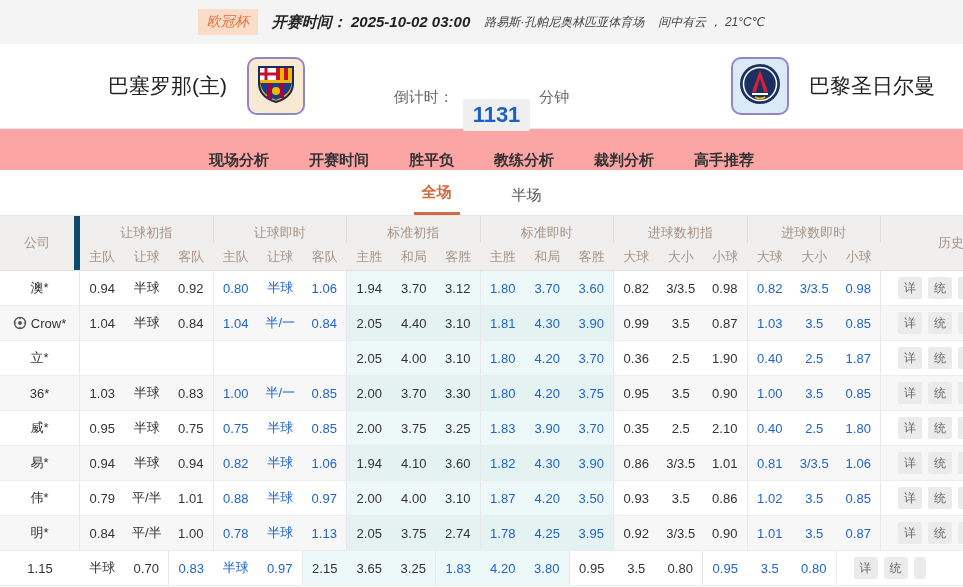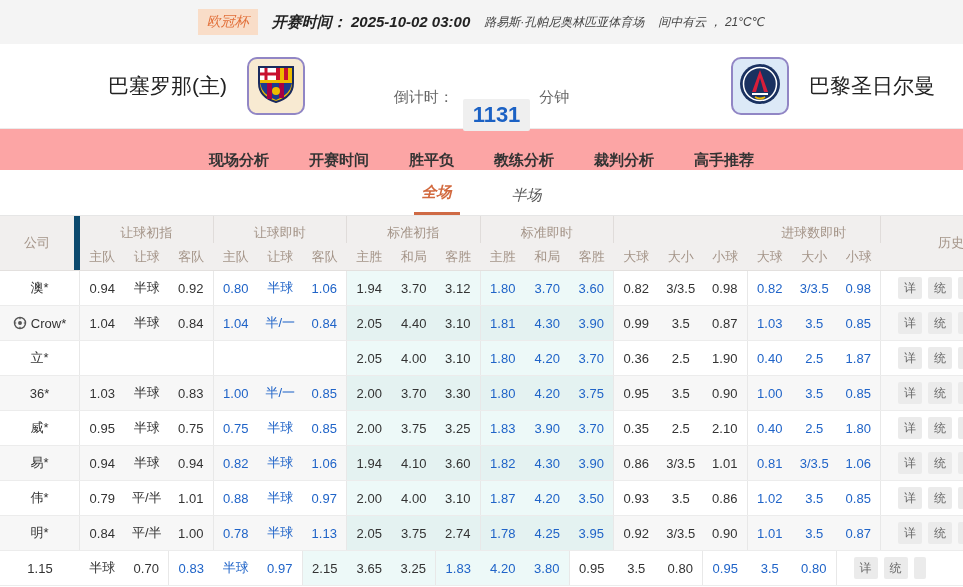--- a/index.html
+++ b/index.html
@@ -28,21 +28,21 @@
     padding:3px 10px; border-radius:2px;margin-top:36px; }
 
   
   .navbar { border-top:1px solid #ebebeb; height:42px; display:flex; align-items:flex-end;
     justify-content:center; gap:40px; background:#fca5a5; }
   .nav-tab { font-size:15px; font-weight:bold; color:#333; cursor:pointer; white-space:nowrap; }
   .nav-tab.active { background:#e65c20; color:#fff; border-radius:16px; padding:7px 17px; }
 
   
   .subtabs { height:45px; display:flex; align-items:flex-end; justify-content:center;
-    gap:44px; background:#fff;font-style:italic; }
+    gap:44px; background:#fff; }
   .subtab { font-size:15px; color:#555; padding:10px 8px; cursor:pointer; }
   .subtab.active { color:#d2693e; font-weight:bold; border-bottom:3px solid #cf6a45; }
 
   
   .odds-table { width:1060px; }
   .thead { display:grid; grid-template-columns:80px repeat(18,44.5px) 179px;
     grid-template-rows:27px 27px; background:#f1efee; color:#a49488; font-size:13px;
     border-top:1px solid #e6e6e6; border-bottom:1px solid #e3e0de; }
   .th-company { grid-row:1/3; grid-column:1; display:flex; align-items:center;
     justify-content:center; border-right:6px solid #0c4a6e; }
@@ -135,20 +135,21 @@
     <span class="subtab">半场</span>
   </div>
 
 <div class="odds-table">
   <div class="thead">
       <div class="th-company">公司</div>
       <div class="th-group" style="grid-column: 5 / span 3;">让球即时</div>
       <div class="th-group" style="grid-column: 2 / span 3;">让球初指</div>
       <div class="th-group" style="grid-column: 8 / span 3;">标准初指</div>
       <div class="th-group" style="grid-column: 11 / span 3;">标准即时</div>
+      <div class="th-group" style="grid-column: 14 / span 3;">进球数初指</div>
       <div class="th-group" style="grid-column: 17 / span 3;">进球数即时</div>
       <div class="th-sub" style="grid-column: 2;">主队</div>
       <div class="th-sub" style="grid-column: 3;">让球</div>
       <div class="th-sub" style="grid-column: 4;">客队</div>
       <div class="th-sub" style="grid-column: 5;">主队</div>
       <div class="th-sub" style="grid-column: 6;">让球</div>
       <div class="th-sub" style="grid-column: 7;">客队</div>
       <div class="th-sub" style="grid-column: 8;">主胜</div>
       <div class="th-sub" style="grid-column: 9;">和局</div>
       <div class="th-sub" style="grid-column: 10;">客胜</div>

